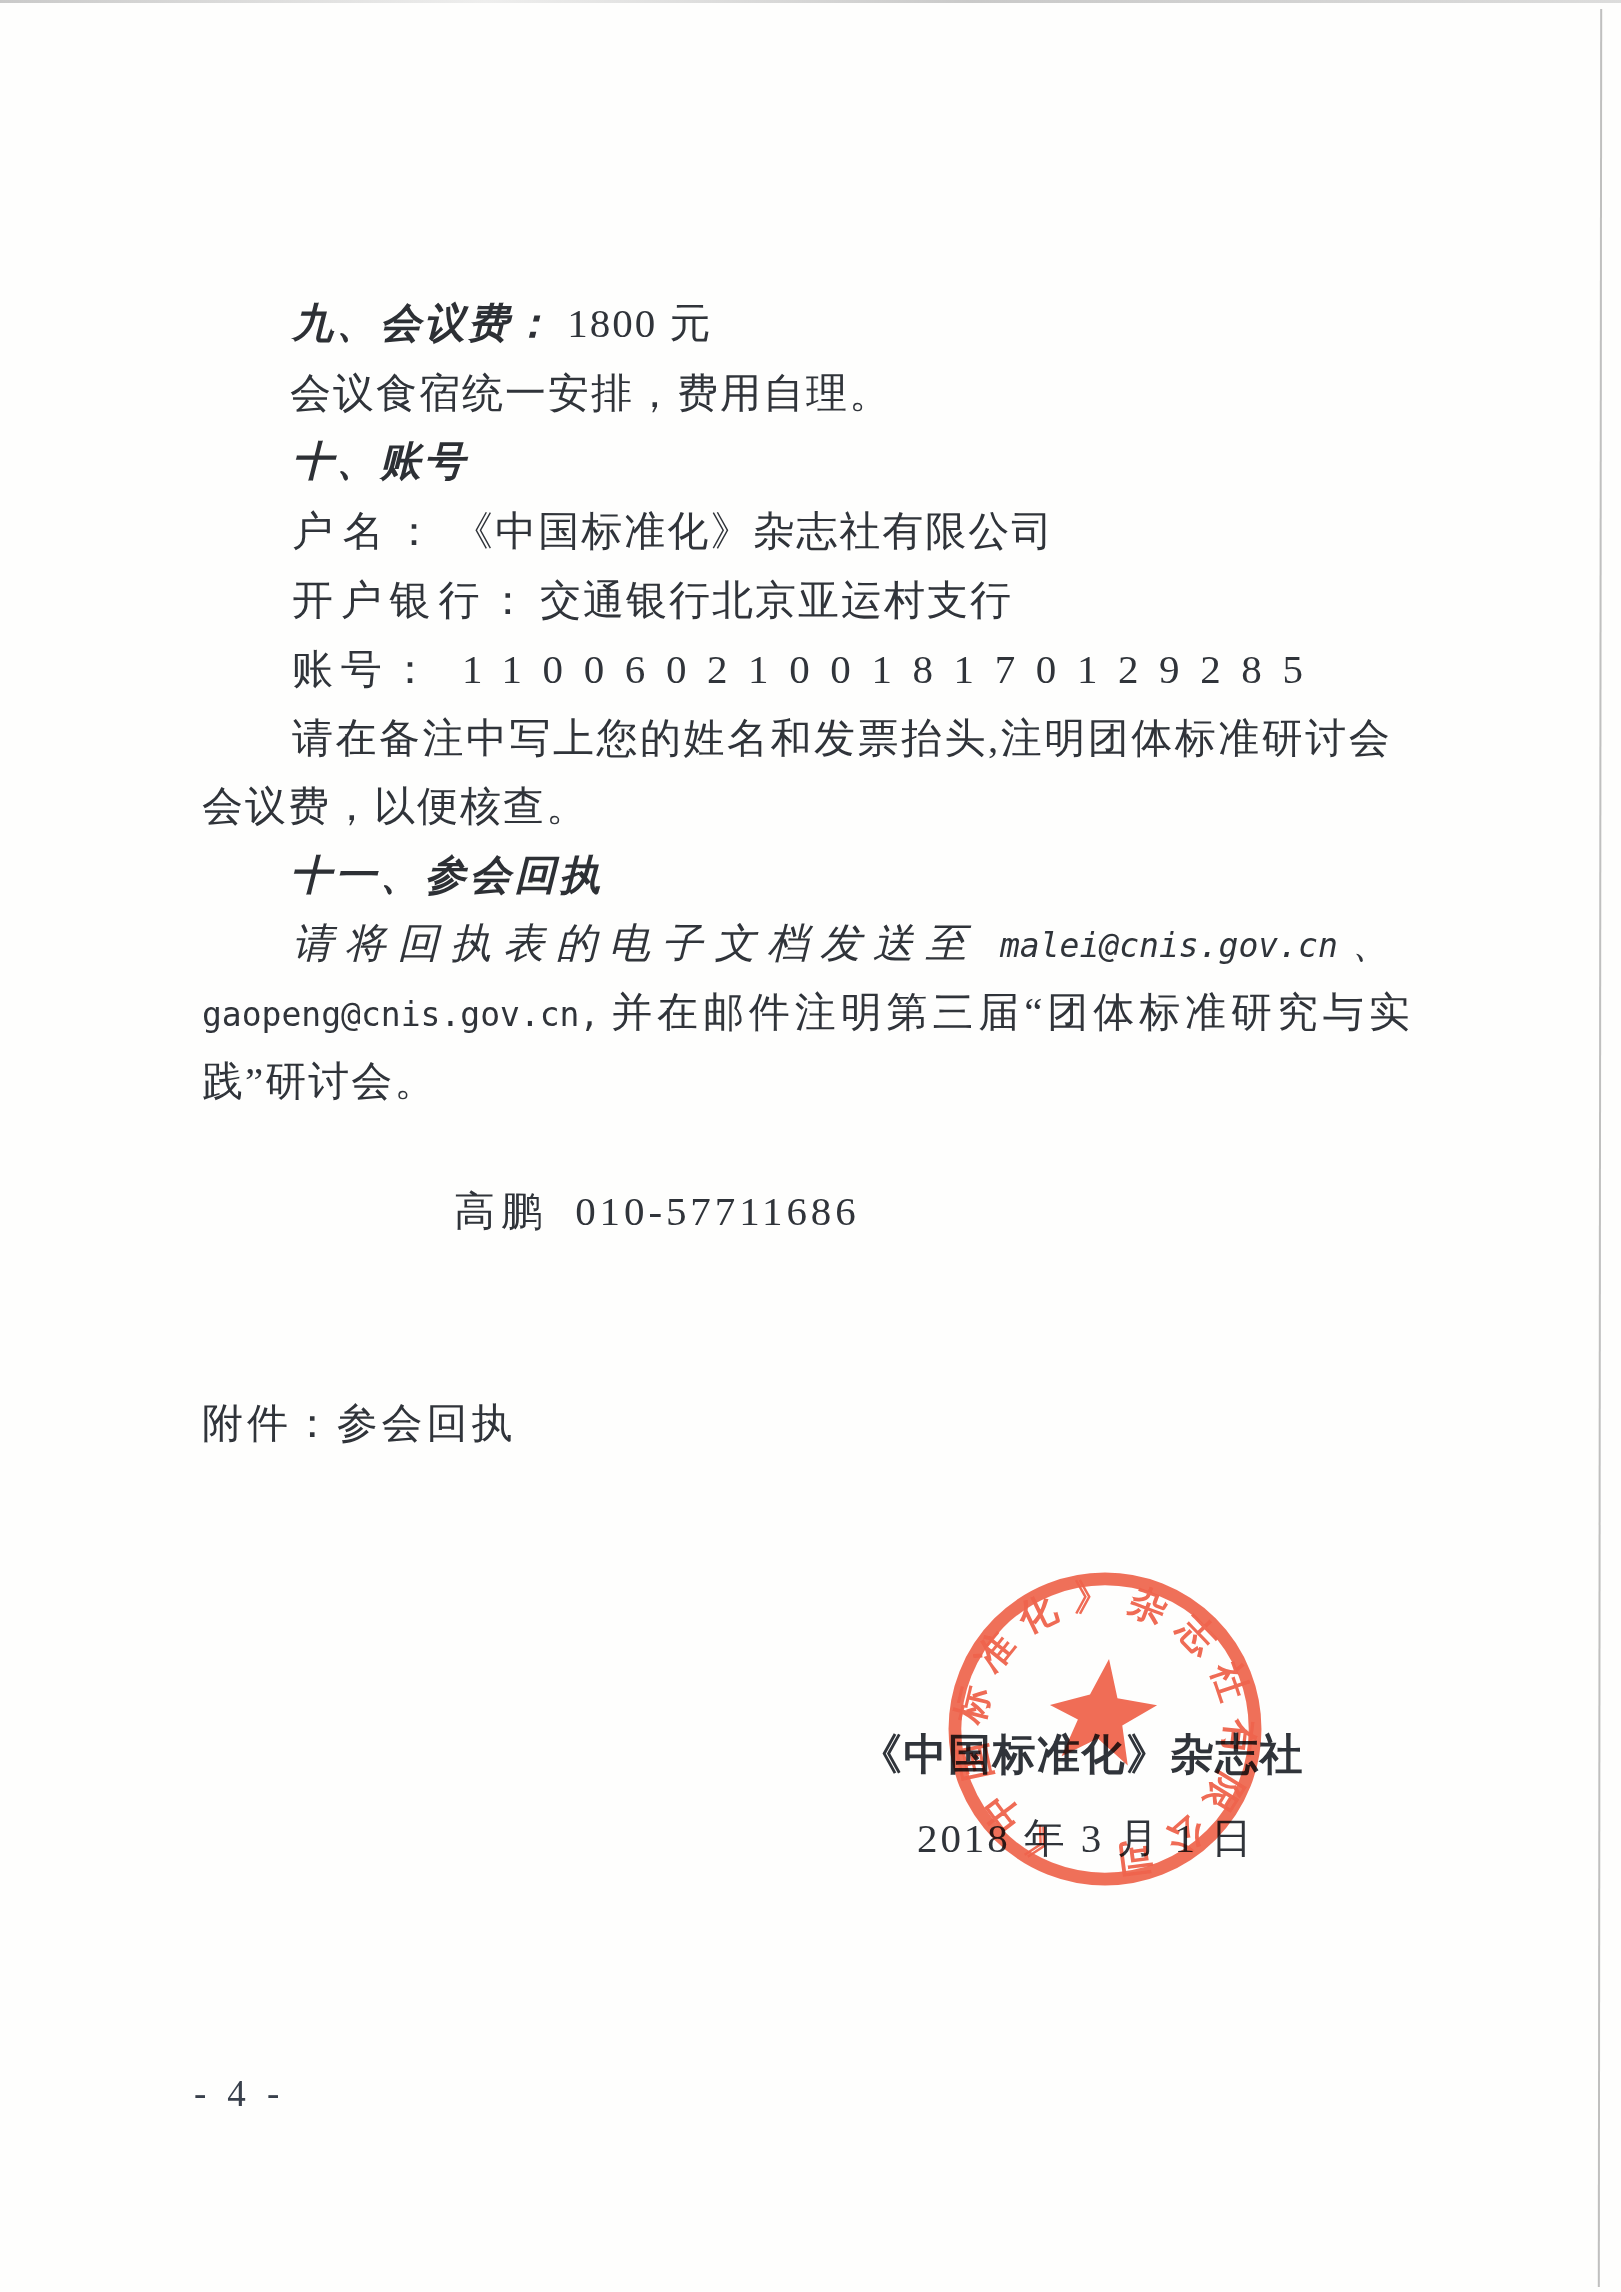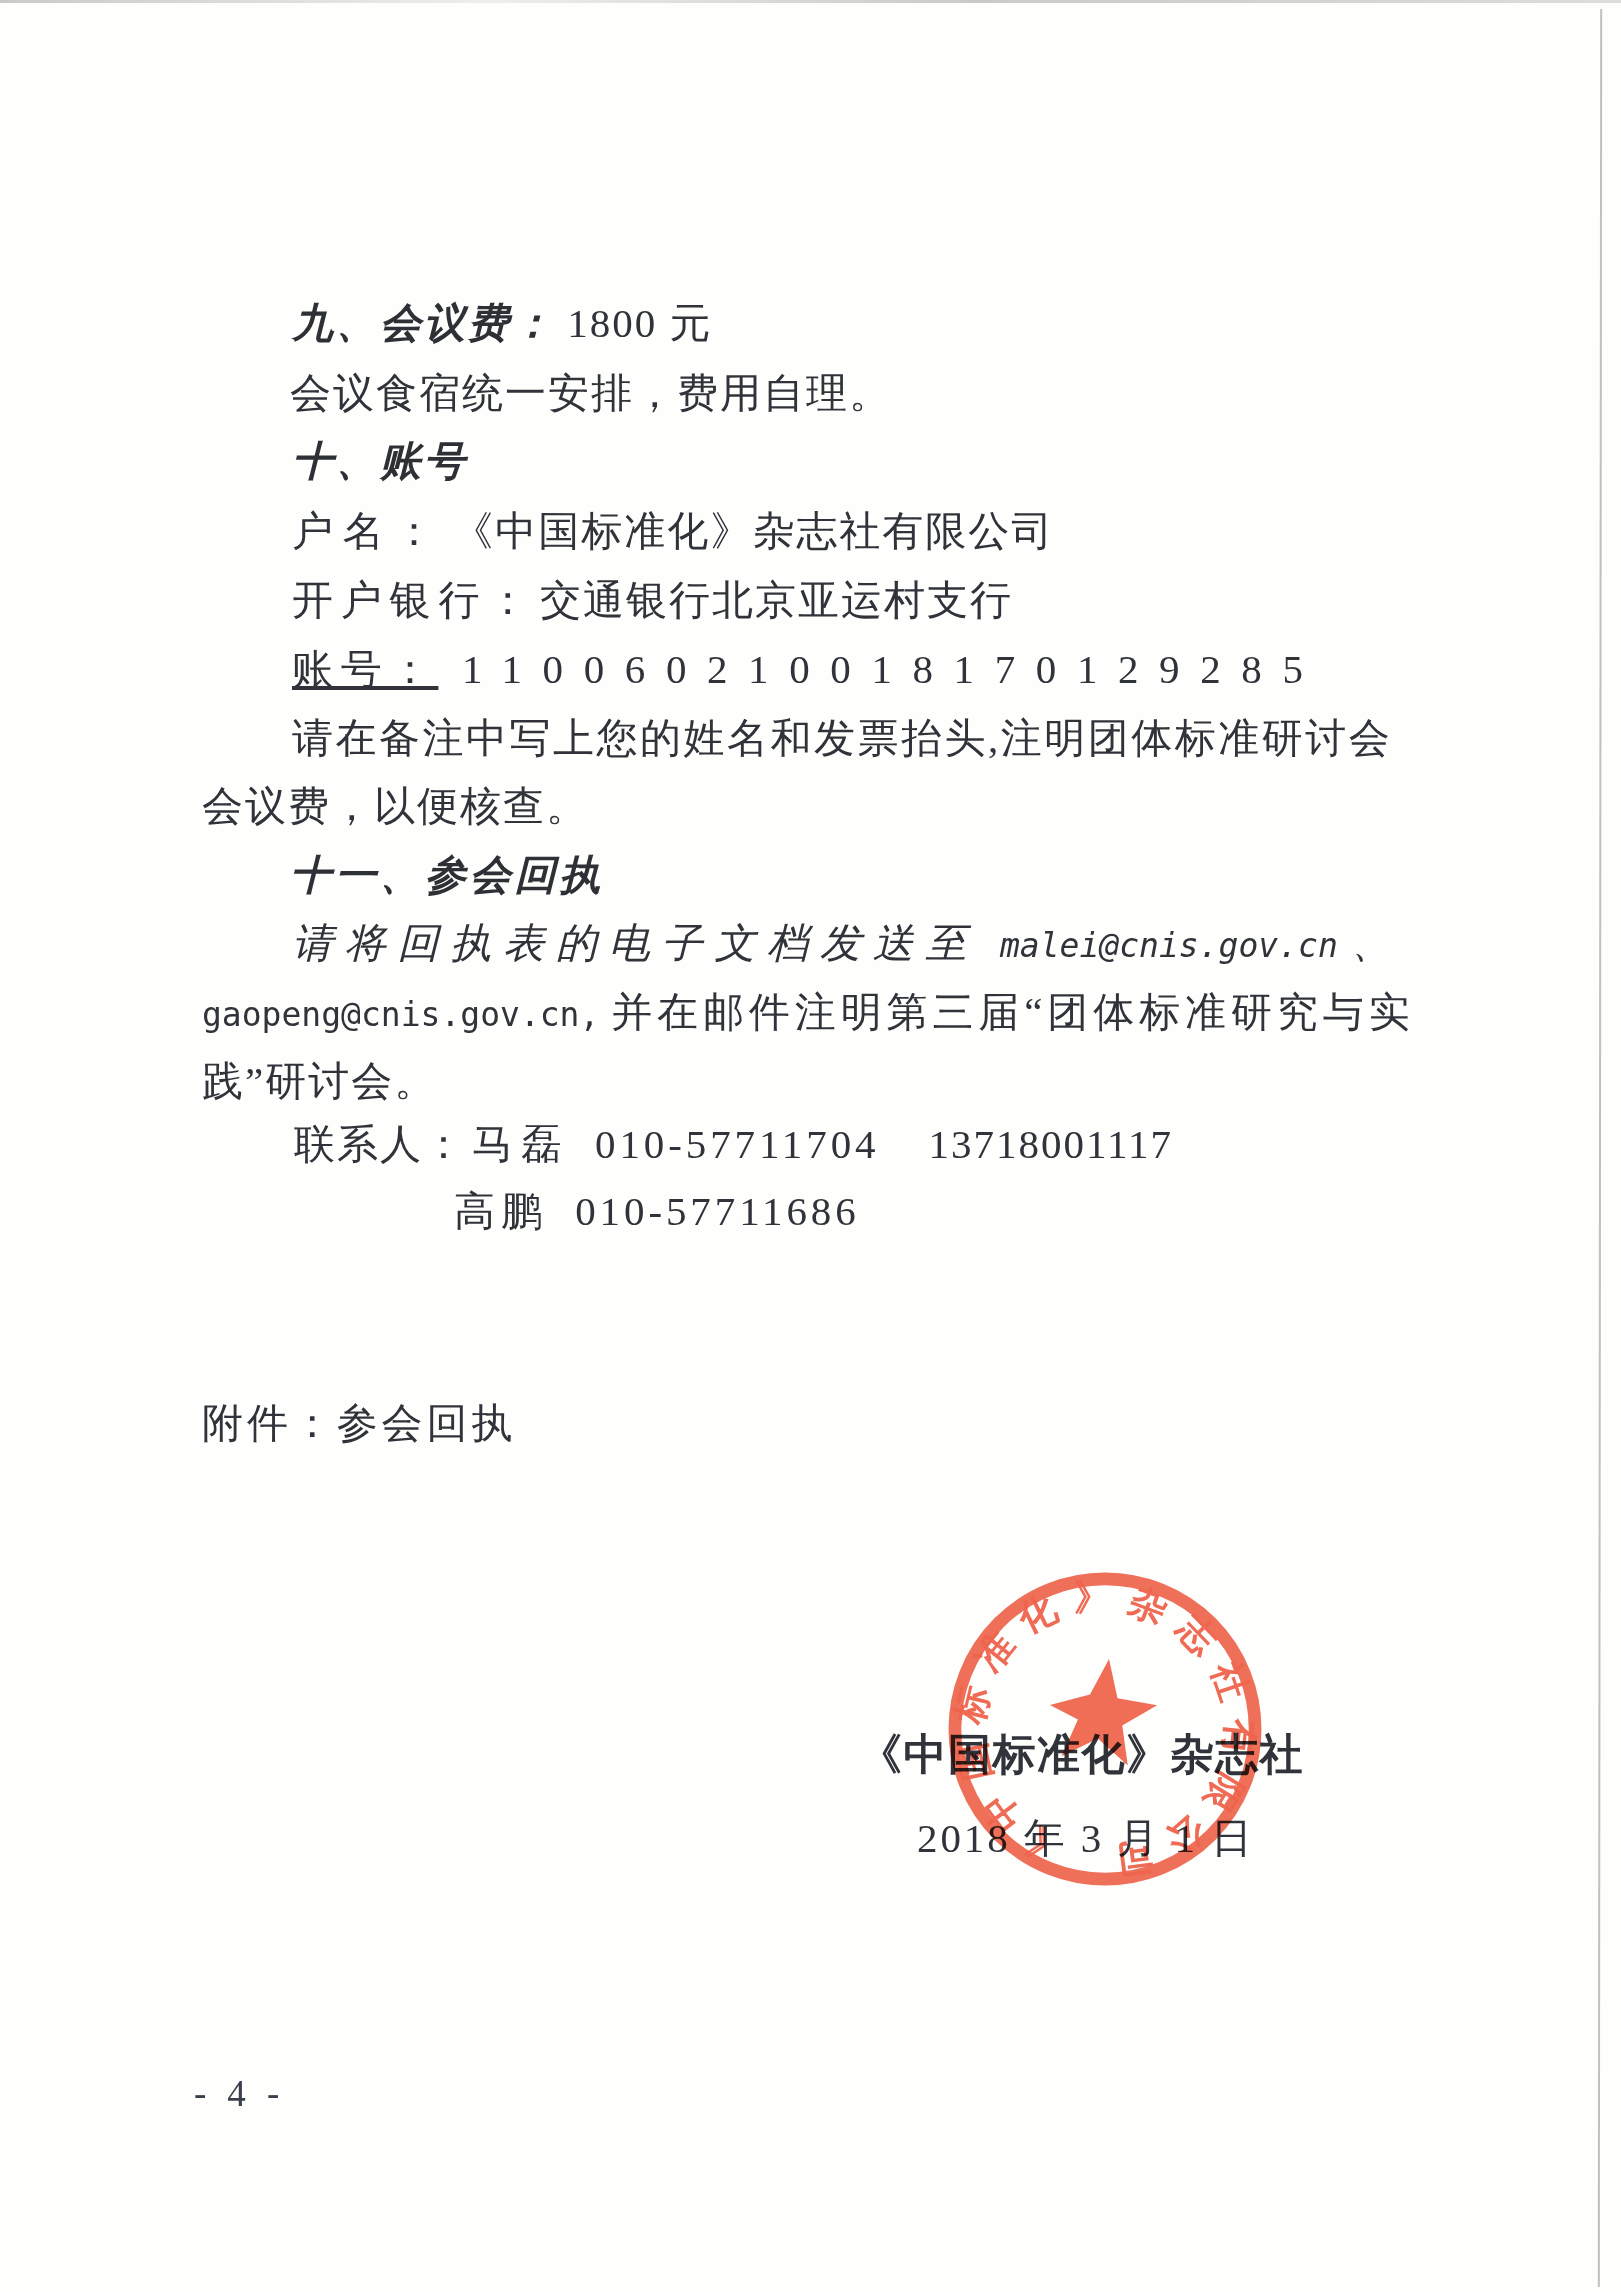--- a/index.html
+++ b/index.html
@@ -45,42 +45,39 @@
 
   <div class="line" style="left:292px; top:577px;">
     <span style="letter-spacing:7.8px;">开户银行：</span><span style="margin-left:3.9px;">交通银行北京亚运村支行</span>
   </div>
 
   <div class="line" style="left:292px; top:508px;">
     <span style="letter-spacing:9.8px;">户名：</span><span style="margin-left:7.8px;">《中国标准化》杂志社有限公司</span>
   </div>
 
   <div class="line" style="left:292px; top:646px;">
-    <span style="letter-spacing:7.8px;text-decoration:underline;">账号：</span><span class="serifnum" style="margin-left:23.5px; letter-spacing:20.6px;">110060210018170129285</span>
+    <span style="letter-spacing:7.8px;">账号：</span><span class="serifnum" style="margin-left:23.5px; letter-spacing:20.6px;">110060210018170129285</span>
   </div>
 
   <div class="line" style="left:292px; top:715px; letter-spacing:2.5px;">请在备注中写上您的姓名和发票抬头,注明团体标准研讨会</div>
 
   <div class="line" style="left:202px; top:783px;">会议费，以便核查。</div>
 
   <div class="line bold" style="left:290px; top:852px; letter-spacing:3.9px;">十一、参会回执</div>
 
   <div class="line" style="left:292px; top:920px;font-style:italic;">
     <span style="letter-spacing:11.8px;">请将回执表的电子文档发送至</span><span class="mono" style="margin-left:21.6px;">malei@cnis.gov.cn</span><span style="margin-left:13.7px;">、</span>
   </div>
 
   <div class="line" style="left:202px; top:989px;">
     <span class="mono">gaopeng@cnis.gov.cn,</span><span style="margin-left:11.8px; letter-spacing:4.9px;margin-top:8px;">并在邮件注明第三届“团体标准研究与实</span>
   </div>
 
   <div class="line" style="left:202px; top:1058px;">践”研讨会。</div>
 
-  <div class="line" style="left:294px; top:1121px;">
-    <span>联系人：</span><span style="margin-left:5.9px; letter-spacing:7.8px;">马磊</span><span class="serifnum" style="margin-left:25.5px; letter-spacing:3.9px;">010-57711704</span><span class="serifnum" style="margin-left:49px; letter-spacing:2px;">13718001117</span>
-  </div>
 
   <div class="line" style="left:454px; top:1188px;">
     <span style="letter-spacing:5.9px;">高鹏</span><span class="serifnum" style="margin-left:27.4px; letter-spacing:3.9px;">010-57711686</span>
   </div>
 
   <div class="line" style="left:202px; top:1400px; letter-spacing:3.9px;">附件：参会回执</div>
 
   <div class="line" style="left:859px; top:1731px; font-size:43px; letter-spacing:1.5px;font-weight:bold;">《中国标准化》杂志社</div>
 
   <div class="line serifnum" style="left:917px; top:1815px; letter-spacing:2.9px;">2018 年 3 月 1 日</div>

